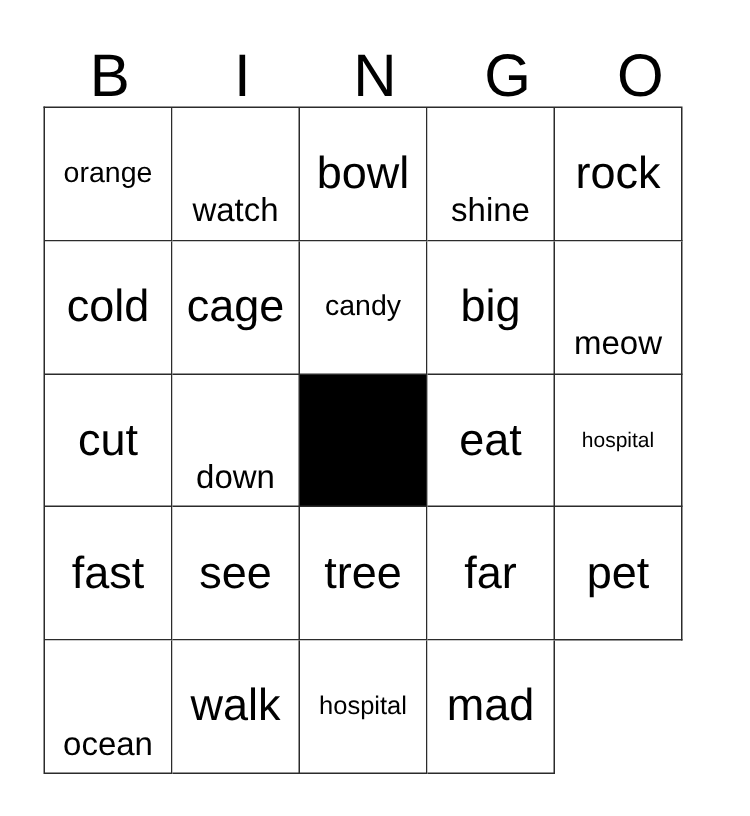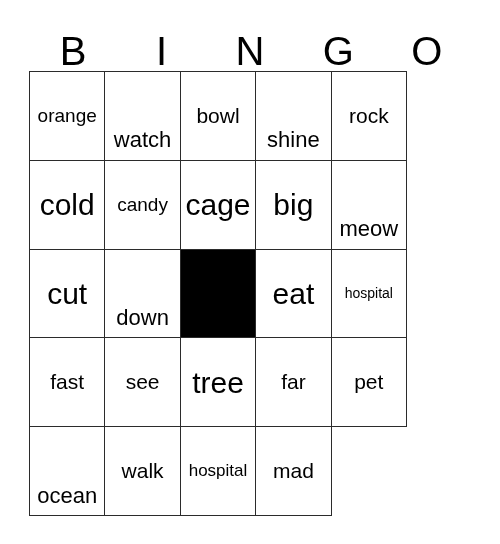--- a/index.html
+++ b/index.html
@@ -36,21 +36,21 @@
     font-size: 40px;
     line-height: 1;
     font-weight: 400;
     letter-spacing: 0;
   }
   
   #grid {
     position: absolute;
     left: 29px;
     top: 71px;
-    width: 378px;
+    width: 426px;
     height: 445px;
     box-sizing: border-box;
     border-top: 1px solid #2b2b2b;
     border-left: 1px solid #2b2b2b;
     display: grid;
     grid-template-columns: repeat(5, 1fr);
     grid-template-rows: repeat(5, 1fr);
   }
   .cell {
     box-sizing: border-box;
@@ -66,21 +66,21 @@
   .cell .word {
     display: block;
     white-space: nowrap;
     line-height: 1.05;
     text-align: center;
   }
   .cell.free {
     background: #000000;
   }
   
-  .sz-xl  { font-size: 21px; }
+  .sz-xl  { font-size: 30px; }
   .sz-lg  { font-size: 30px; }
   .sz-md  { font-size: 22px; margin-top: 48px; }
   .sz-sm  { font-size: 19px; }
   .sz-xs  { font-size: 17px; }
   .sz-xxs { font-size: 14px; }
 </style>
 </head>
 <body>
 
 <div id="card">
@@ -106,24 +106,24 @@
       <div class="cell">
         <span class="word sz-md">shine</span>
       </div>
       <div class="cell">
         <span class="word sz-xl">rock</span>
       </div>
       <div class="cell">
         <span class="word sz-lg">cold</span>
       </div>
       <div class="cell">
-        <span class="word sz-sm">candy</span>
+        <span class="word sz-lg">cage</span>
       </div>
       <div class="cell">
-        <span class="word sz-lg">cage</span>
+        <span class="word sz-sm">candy</span>
       </div>
       <div class="cell">
         <span class="word sz-lg">big</span>
       </div>
       <div class="cell">
         <span class="word sz-md">meow</span>
       </div>
       <div class="cell">
         <span class="word sz-lg">cut</span>
       </div>

